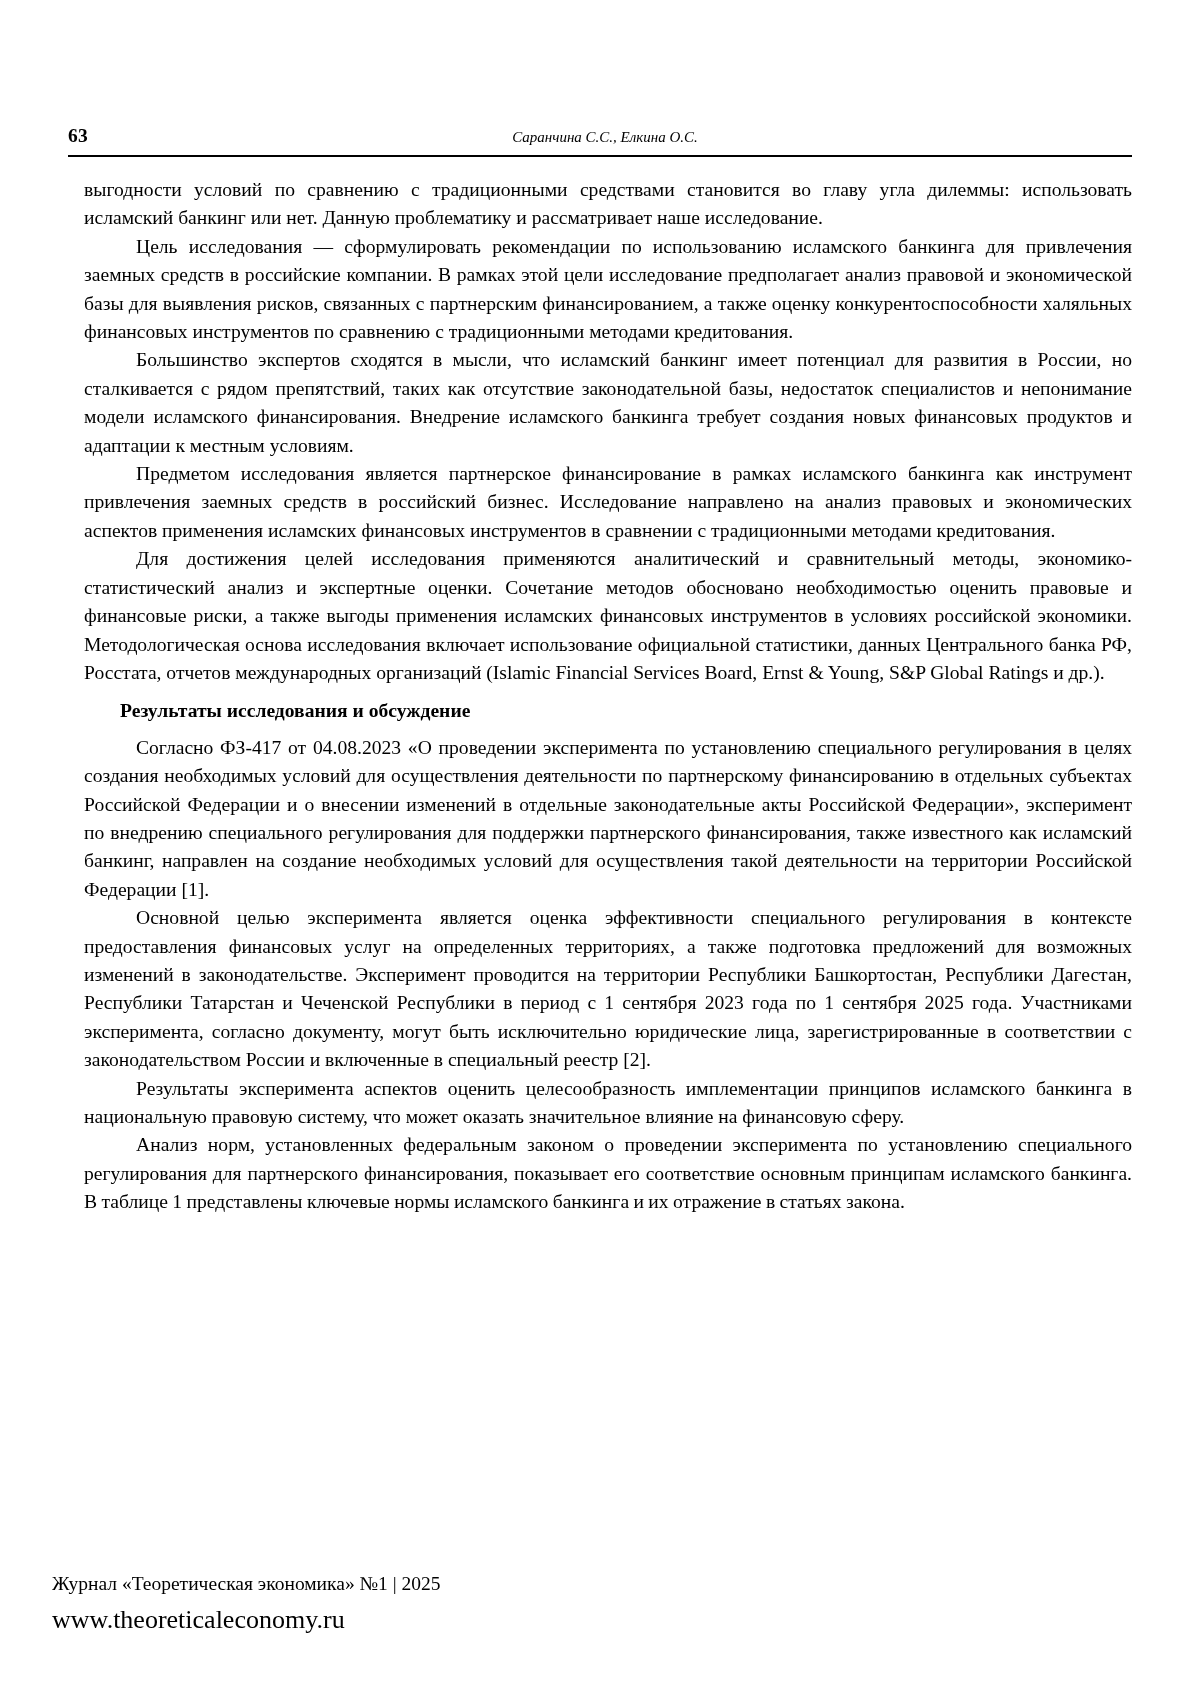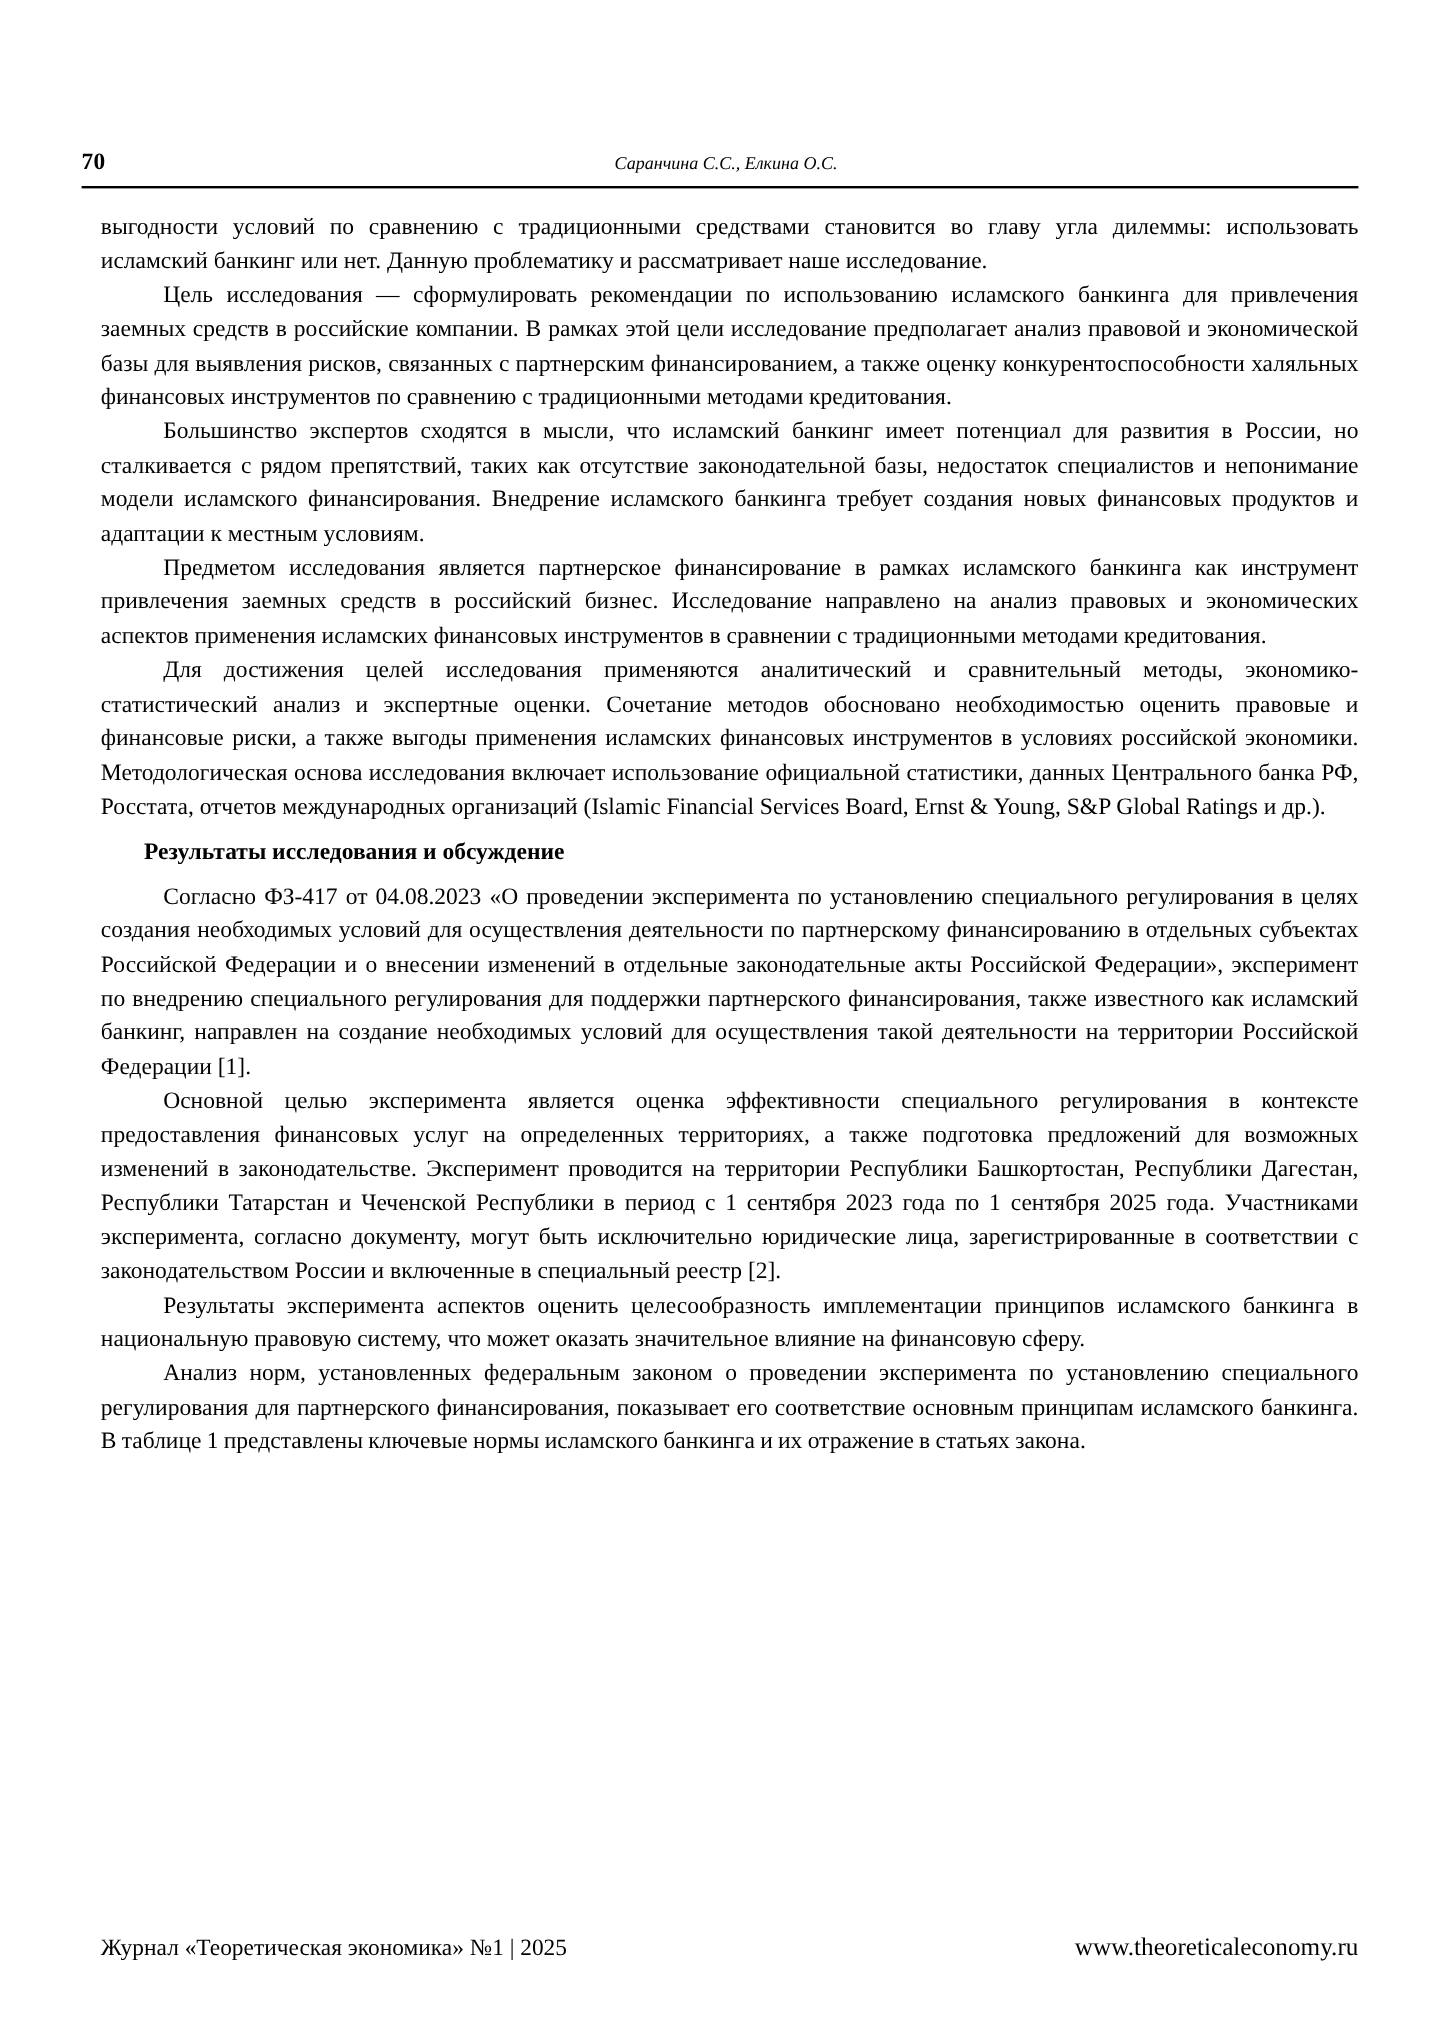--- a/index.html
+++ b/index.html
@@ -73,44 +73,46 @@
   .section-heading {
     font-size: 19.6px;
     font-weight: bold;
     line-height: 28.4px;
     text-indent: 52px;
     margin: 10px 0 8px 0;
   }
   
   .footer {
     position: absolute;
-    left: 84px;
+    left: 52px;
     right: 68px;
     bottom: 62px;
     display: flex;
     justify-content: space-between;
     align-items: baseline;
     font-size: 19.5px;
+    flex-direction: column;
   }
   .footer .journal {
     font-size: 19.5px;
   }
   .footer .site {
-    font-size: 21px;
+    font-size: 26px;
+    margin-top: 10px;
   }
 </style>
 </head>
 <body>
 
 <div class="page">
 
   <div class="content">
 
     <div class="running-head">
-      <span class="page-number">70</span>
+      <span class="page-number">63</span>
       <span class="authors">Саранчина С.С., Елкина О.С.</span>
     </div>
     <div class="rule"></div>
 
     <p class="para no-indent">выгодности условий по сравнению с традиционными средствами становится во главу угла дилеммы: использовать исламский банкинг или нет. Данную проблематику и рассматривает наше исследование.</p>
     <p class="para">Цель исследования — сформулировать рекомендации по использованию исламского банкинга для привлечения заемных средств в российские компании. В рамках этой цели исследование предполагает анализ правовой и экономической базы для выявления рисков, связанных с партнерским финансированием, а также оценку конкурентоспособности халяльных финансовых инструментов по сравнению с традиционными методами кредитования.</p>
     <p class="para">Большинство экспертов сходятся в мысли, что исламский банкинг имеет потенциал для развития в России, но сталкивается с рядом препятствий, таких как отсутствие законодательной базы, недостаток специалистов и непонимание модели исламского финансирования. Внедрение исламского банкинга требует создания новых финансовых продуктов и адаптации к местным условиям.</p>
     <p class="para">Предметом исследования является партнерское финансирование в рамках исламского банкинга как инструмент привлечения заемных средств в российский бизнес. Исследование направлено на анализ правовых и экономических аспектов применения исламских финансовых инструментов в сравнении с традиционными методами кредитования.</p>
     <p class="para">Для достижения целей исследования применяются аналитический и сравнительный методы, экономико-статистический анализ и экспертные оценки. Сочетание методов обосновано необходимостью оценить правовые и финансовые риски, а также выгоды применения исламских финансовых инструментов в условиях российской экономики. Методологическая основа исследования включает использование официальной статистики, данных Центрального банка РФ, Росстата, отчетов международных организаций (Islamic Financial Services Board, Ernst &amp; Young, S&amp;P Global Ratings и др.).</p>
 

